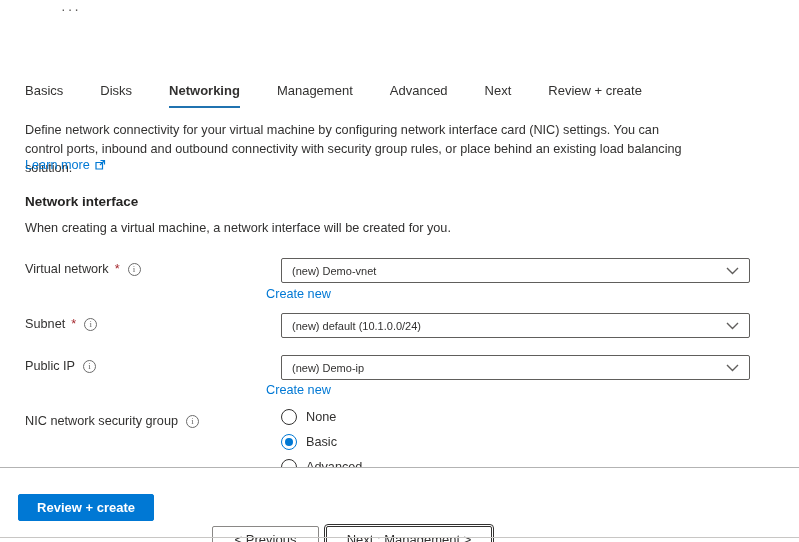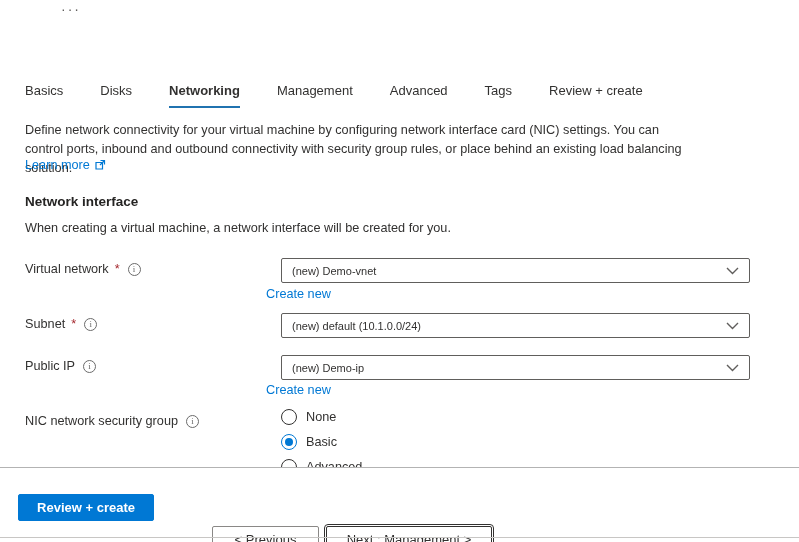--- a/index.html
+++ b/index.html
@@ -55,21 +55,21 @@
     <div class="title-row">
       <span class="more-dots">···</span>
     </div>
 
     <div class="tabs">
       <span class="tab">Basics</span>
       <span class="tab">Disks</span>
       <span class="tab active">Networking</span>
       <span class="tab">Management</span>
       <span class="tab">Advanced</span>
-      <span class="tab">Tags</span>
+      <span class="tab">Next</span>
       <span class="tab">Review + create</span>
     </div>
 
     <p class="desc">Define network connectivity for your virtual machine by configuring network interface card (NIC) settings. You can control ports, inbound and outbound connectivity with security group rules, or place behind an existing load balancing solution.</p>
 
     <div class="learn-more-row">
       <a class="link">Learn more</a>
       <svg width="12" height="12" viewBox="0 0 12 12">
           <path d="M2 3.5 H8.5 V10 H2 Z" fill="none" stroke="#0078d4" stroke-width="1.2"></path>
           <path d="M6.5 1.5 H10.5 V5.5 M10.5 1.5 L6 6" fill="none" stroke="#0078d4" stroke-width="1.2"></path>

